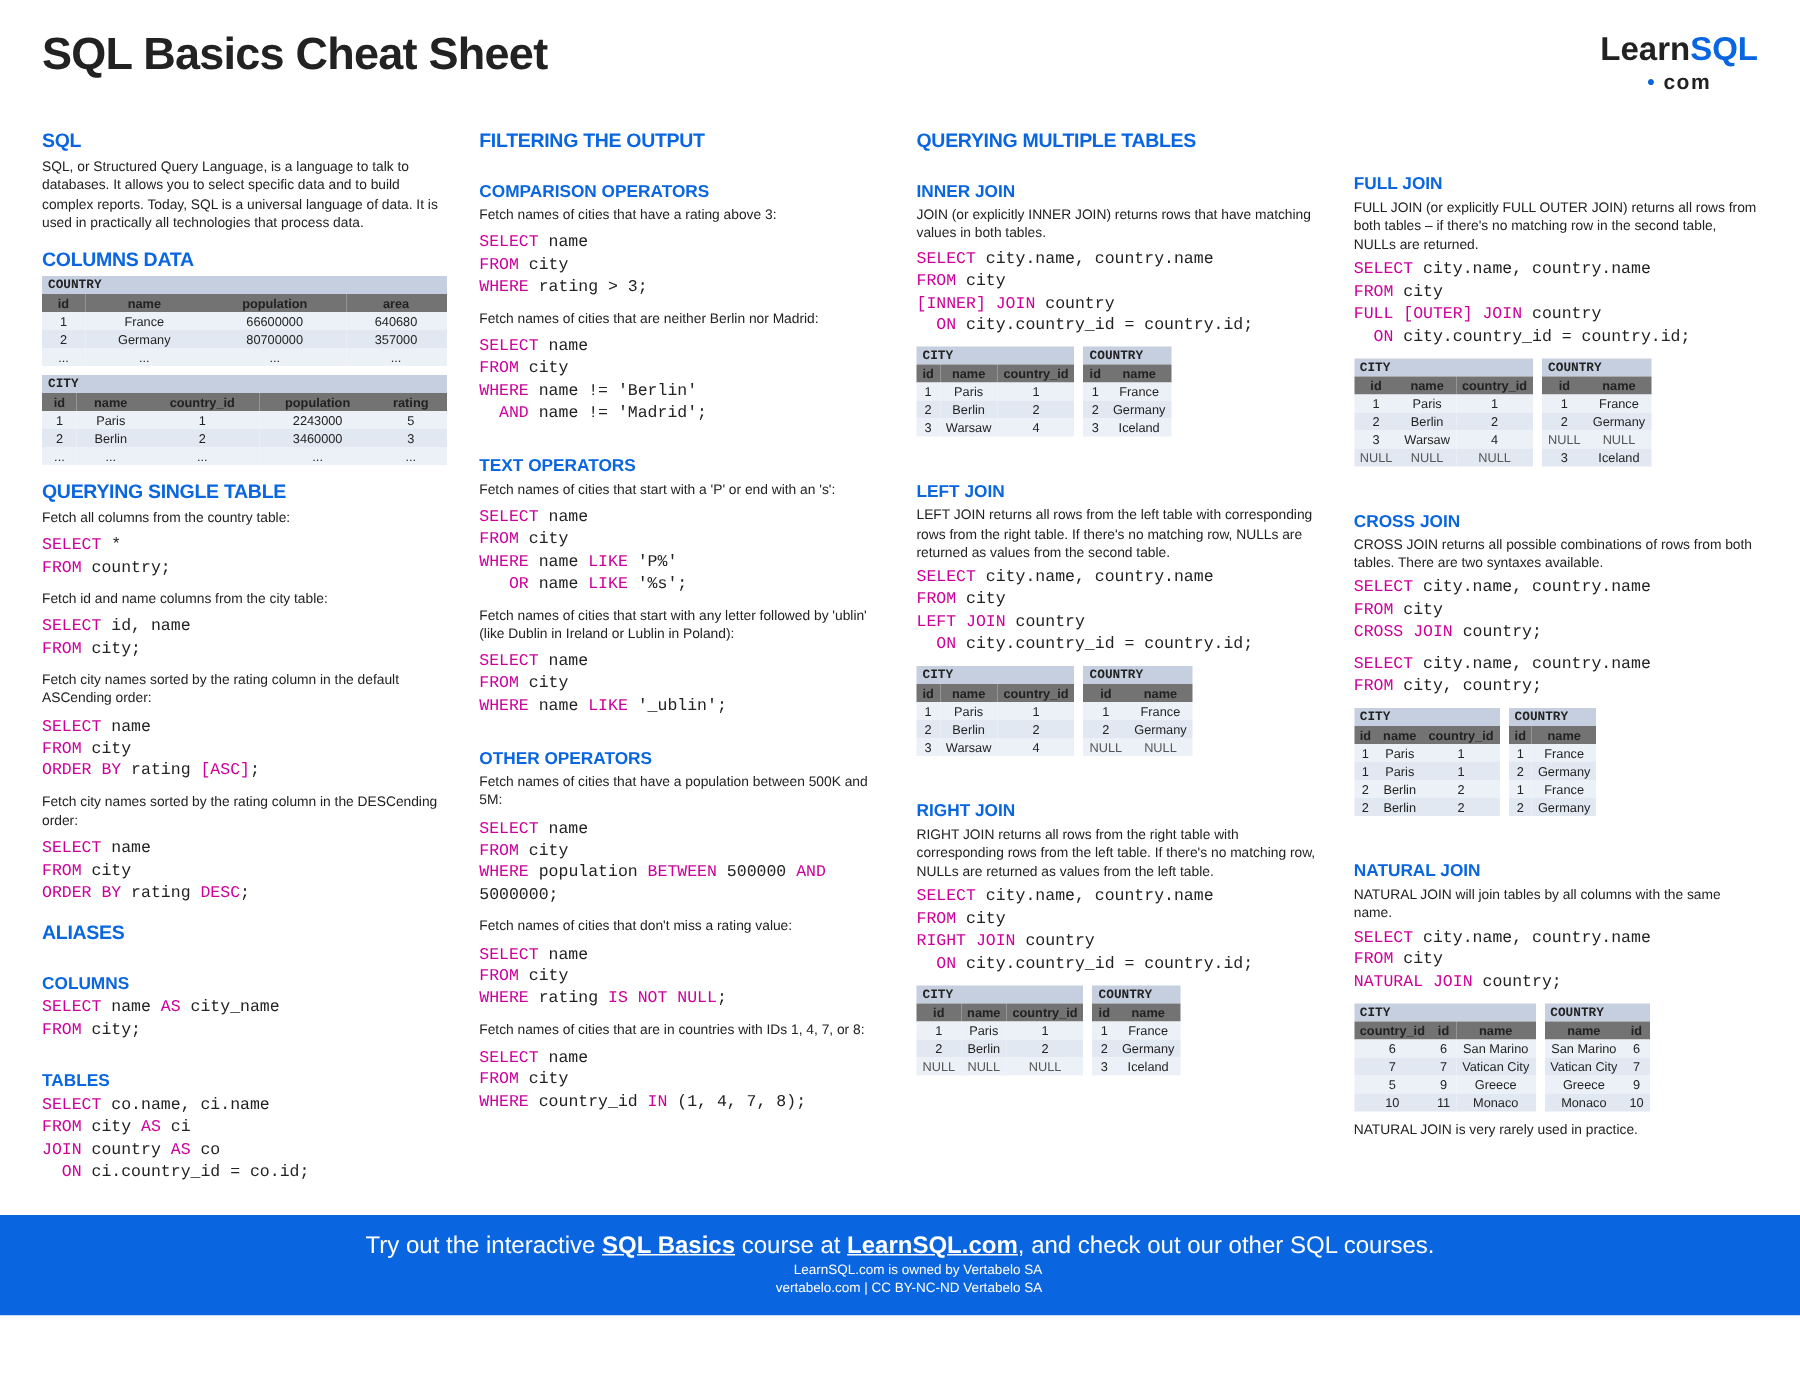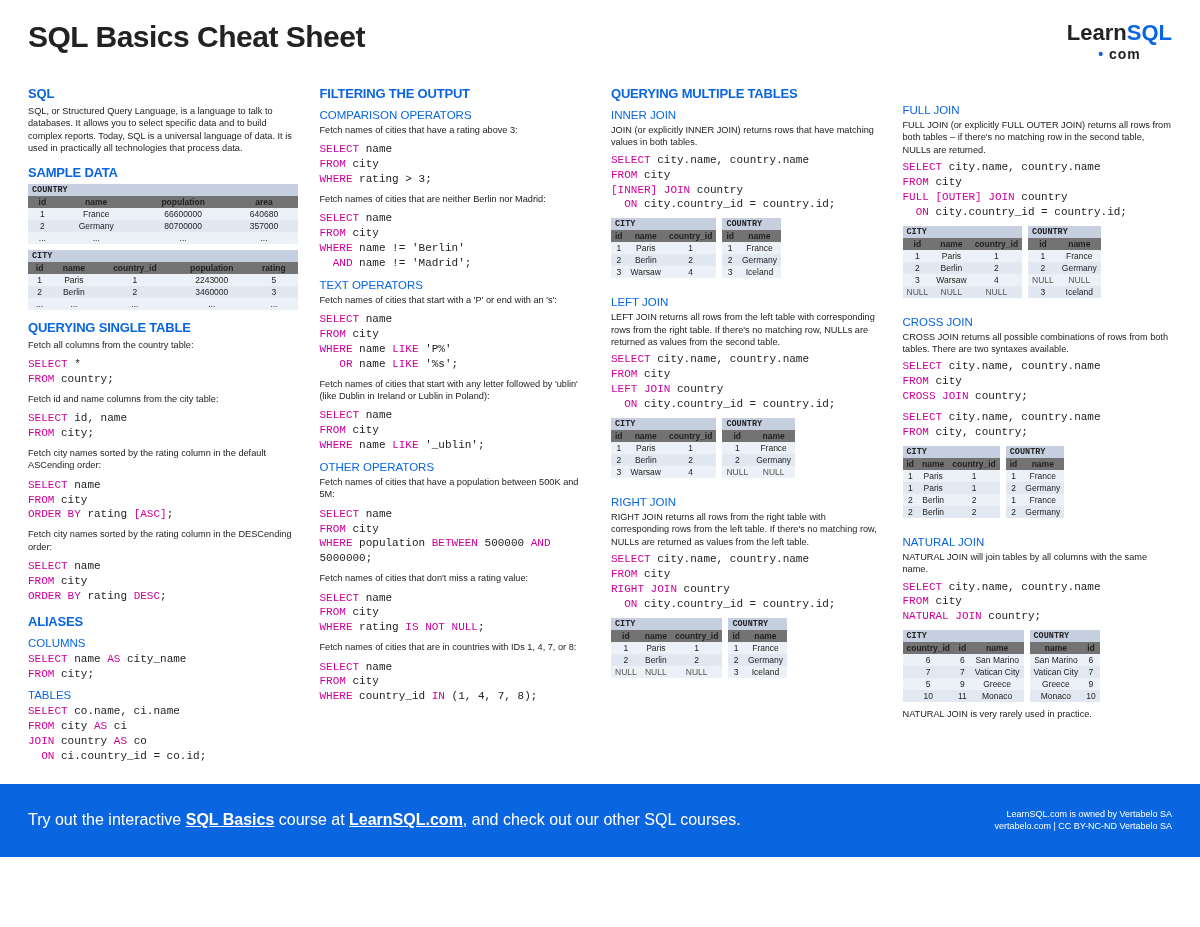--- a/index.html
+++ b/index.html
@@ -7,33 +7,33 @@
   .page { padding: 20px 28px 0 28px; }
   .header { display:flex; justify-content:space-between; align-items:flex-start; margin-bottom:14px;gap:24px;}
   h1 { font-size: 30px; font-weight:800; letter-spacing:-0.5px;}
   .logo { text-align:center; font-weight:800; font-size:22px;}
   .logo .sql { color:#0a66e0;}
   .logo .com { display:block; font-size:14px; letter-spacing:1px;}
   .logo .dot { color:#0a66e0;}
   .cols { display:flex; gap:22px; }
   .col { flex:1; min-width:0;}
   h2 { color:#0a66e0; font-size:13px; font-weight:800; letter-spacing:-0.2px; margin-top:10px; margin-bottom:4px;}
-  h3 { color:#0a66e0; font-size:11.5px; font-weight:400; margin-top:8px; margin-bottom:3px;}
+  h3 { color:#0a66e0; font-size:11.5px; font-weight:700; margin-top:21px; margin-bottom:3px;}
   p { font-size:9.2px; line-height:1.35; margin-bottom:4px;}
   .desc { margin-bottom:6px;}
   pre { font-family: Liberation Mono, monospace; font-size:11px; line-height:1.35; white-space:pre; margin-bottom:6px;}
   .kw { color:#c09; }
   table.data { border-collapse:collapse; font-size:8.5px; width:100%; margin-bottom:6px;}
   table.data th { background:#737373; font-weight:700; padding:1px 4px; text-align:center; }
   table.data td { background:#ecf0f7; padding:1px 4px; text-align:center;}
   table.data tr.alt td { background:#e2e8f2;}
   .caption { font-family:"Courier New",monospace; font-size:8.5px; font-weight:700; background:#c5cfe0; padding:1px 4px; display:block;}
   .join-wrap { display:flex; gap:6px; align-items:flex-start;}
   .join-wrap > div { position:relative;}
-  .footer { background:#0a66e0; color:#fff; padding:24px 28px; display:flex; justify-content:space-between; align-items:center; margin-top:14px;}
+  .footer { background:#0a66e0; color:#fff; padding:12px 28px; display:flex; justify-content:space-between; align-items:center; margin-top:14px;flex-direction:column;}
   .footer-left { font-size:16px;}
   .footer-left b { text-decoration:underline;}
   .footer-right { text-align:right; font-size:9px; line-height:1.4;margin-left:12px;}
   .small-gap { height:4px;}
 </style>
 </head>
 <body>
 
 <div class="page">
   <div class="header">
@@ -43,21 +43,21 @@
       <span class="com"><span class="dot">• </span><span>com</span></span>
     </div>
   </div>
 
   <div class="cols">
 
     <div class="col">
       <h2>SQL</h2>
       <p class="desc">SQL, or Structured Query Language, is a language to talk to databases. It allows you to select specific data and to build complex reports. Today, SQL is a universal language of data. It is used in practically all technologies that process data.</p>
 
-      <h2>SAMPLE DATA</h2>
+      <h2>COLUMNS DATA</h2>
       <span class="caption">COUNTRY</span>
       <table class="data">
           <tbody>
             <tr>
               <th>id</th>
               <th>name</th>
               <th>population</th>
               <th>area</th>
             </tr>
             <tr>

